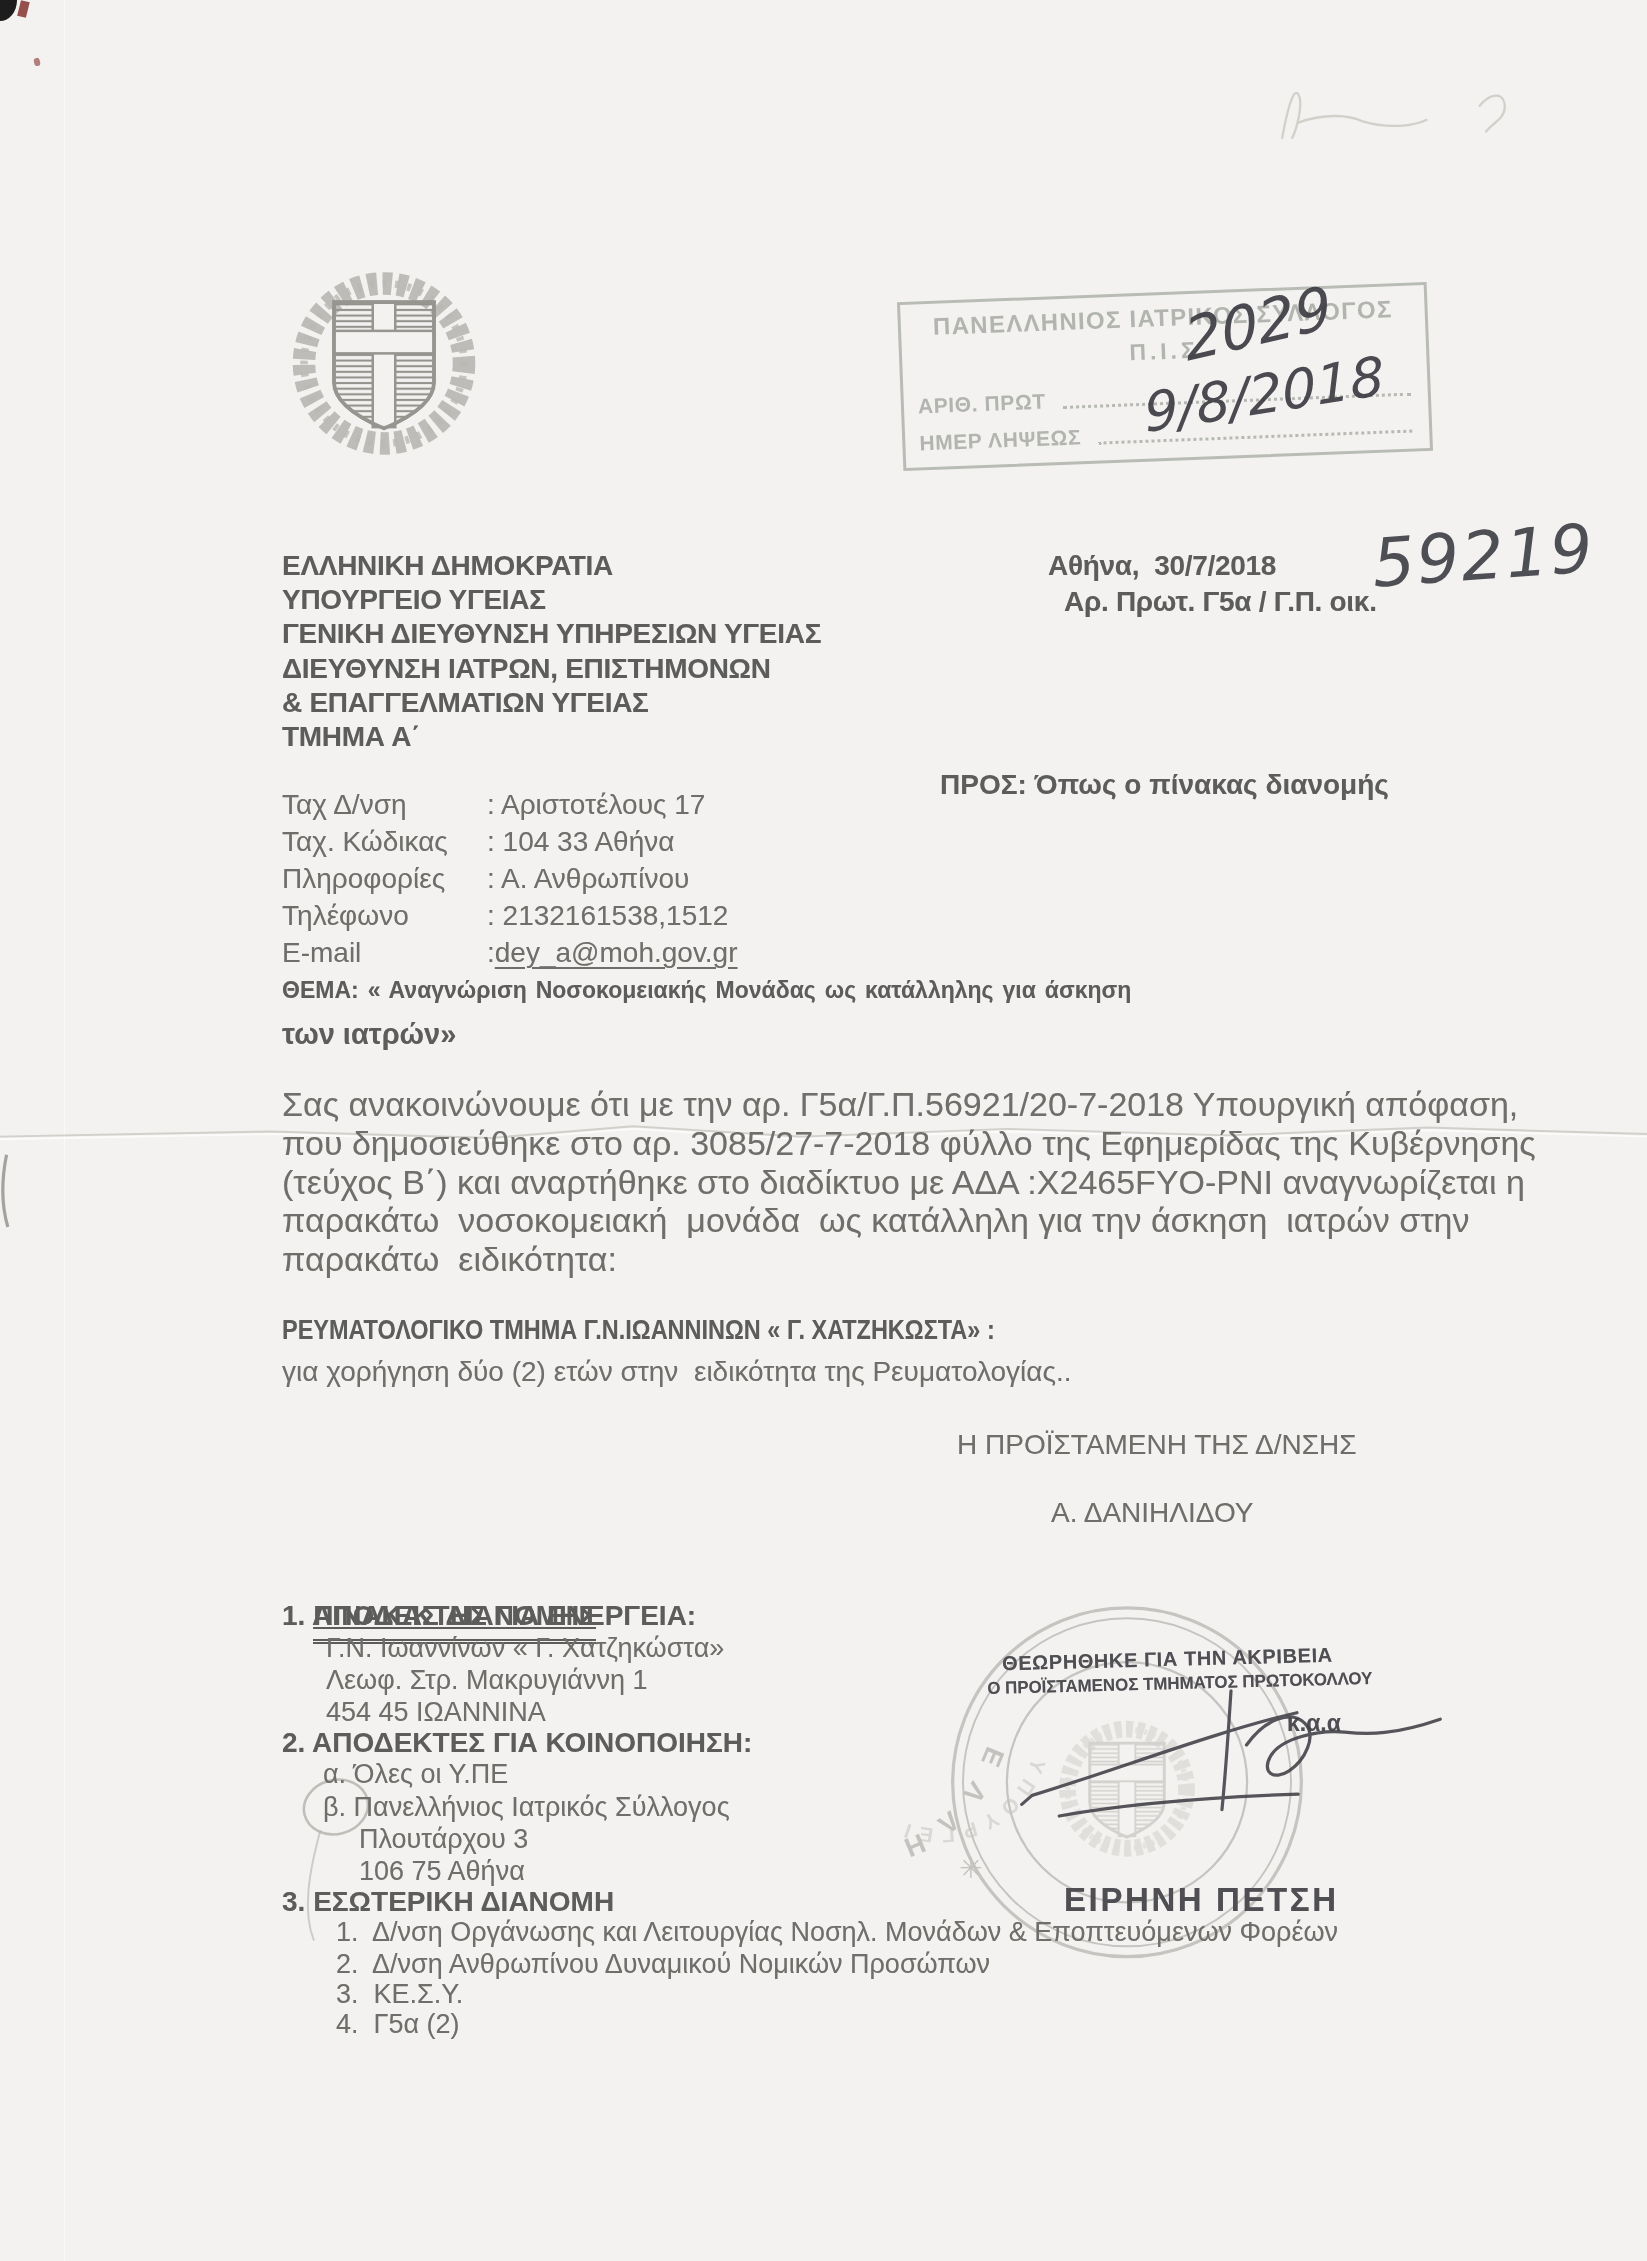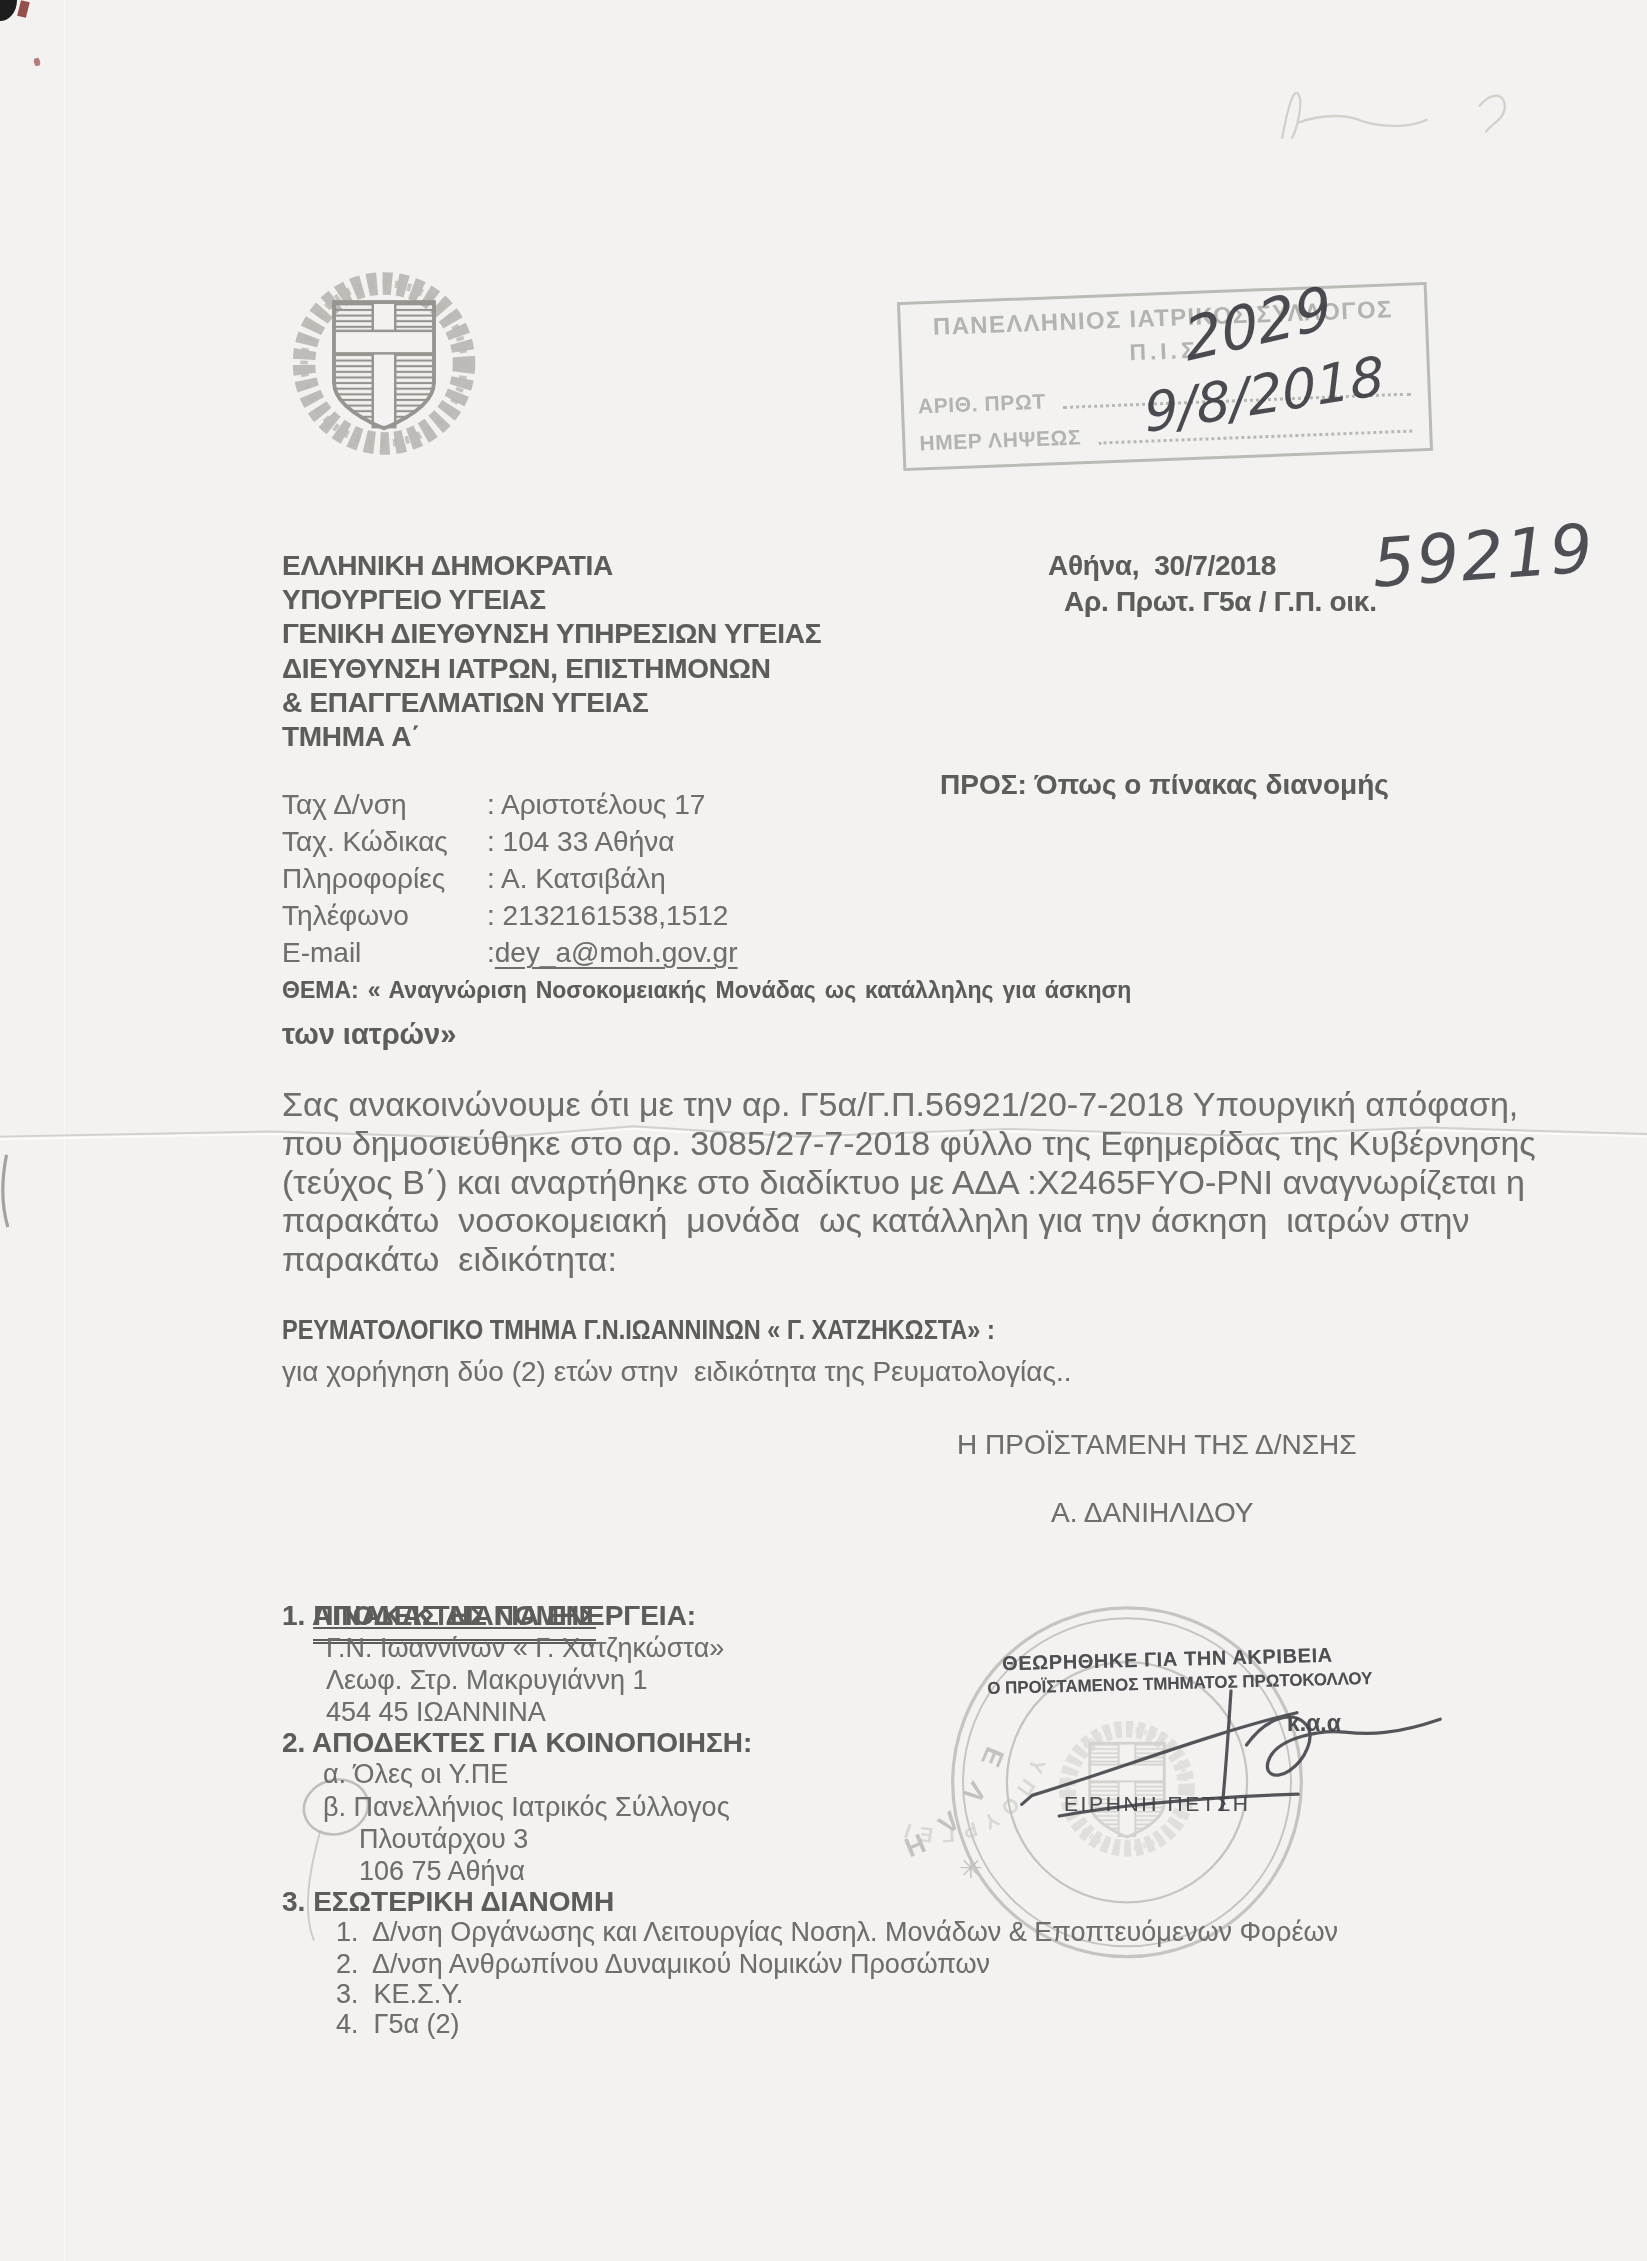--- a/index.html
+++ b/index.html
@@ -107,21 +107,21 @@
   <div class="contact-row typ" style="left:282px;top:789px">
     <span class="lbl">Ταχ Δ/νση</span>
     <span>: Αριστοτέλους 17</span>
   </div>
   <div class="contact-row typ" style="left:282px;top:826px">
     <span class="lbl">Ταχ. Κώδικας</span>
     <span>: 104 33 Αθήνα</span>
   </div>
   <div class="contact-row typ" style="left:282px;top:863px">
     <span class="lbl">Πληροφορίες</span>
-    <span>:  Α. Κατσιβάλη</span>
+    <span>:  Α. Ανθρωπίνου</span>
   </div>
   <div class="contact-row typ" style="left:282px;top:900px">
     <span class="lbl">Τηλέφωνο</span>
     <span>: 2132161538,1512</span>
   </div>
   <div class="contact-row typ" style="left:282px;top:937px">
     <span class="lbl">E-mail</span>
     <span>: </span>
     <span class="email-val">dey_a@moh.gov.gr</span>
   </div>
@@ -177,21 +177,21 @@
       <g transform="translate(350,362) scale(0.72)" opacity="0.55">
         <use href="#emblem-sym"></use>
       </g>
       <text x="90" y="500" font-size="44" fill="#a7a6a2">✳</text>
     </g>
   </svg>
 
   <div class="line sealtxt" style="left:1002px;top:1648px;font-size:20px;font-weight:bold;letter-spacing:0.6px;transform:rotate(-1.5deg);z-index:4">ΘΕΩΡΗΘΗΚΕ ΓΙΑ ΤΗΝ ΑΚΡΙΒΕΙΑ</div>
   <div class="line sealtxt" style="left:987px;top:1678px;font-size:17.4px;font-weight:bold;transform:rotate(-1.5deg) scaleX(.97);transform-origin:0 0;z-index:4">Ο ΠΡΟΪΣΤΑΜΕΝΟΣ ΤΜΗΜΑΤΟΣ ΠΡΩΤΟΚΟΛΛΟΥ</div>
   <div class="line sealtxt" style="left:1287px;top:1710px;font-size:23px;font-weight:bold;z-index:4">κ.α.α</div>
-  <div class="line sealtxt" style="left:1064px;top:1792px;font-size:21px;font-weight:normal;letter-spacing:2.6px;z-index:4">ΕΙΡΗΝΗ ΠΕΤΣΗ</div>
+  <div class="line sealtxt" style="left:1064px;top:1881px;font-size:33px;font-weight:bold;letter-spacing:2.6px;z-index:4">ΕΙΡΗΝΗ ΠΕΤΣΗ</div>
 
   <svg class="abs" style="left:0;top:0;z-index:5" width="1647" height="2261" viewBox="0 0 2550 3501">
     <g fill="none" stroke="#3f3f46" stroke-width="5" stroke-linecap="round" opacity="0.88">
       <path d="M1598,2780 l-16,14 M1598,2780 C1730,2740 1880,2682 2008,2652"></path>
       <path d="M1906,2618 C1902,2680 1898,2742 1892,2802"></path>
       <path d="M1930,2702 C1960,2660 2000,2648 2020,2668 C2040,2688 2020,2726 1996,2742 C1972,2758 1952,2744 1968,2718 C1984,2692 2040,2678 2082,2682 C2120,2686 2160,2686 2230,2662"></path>
       <path d="M1640,2812 C1760,2790 1900,2782 2010,2778"></path>
     </g>
   </svg>
 

